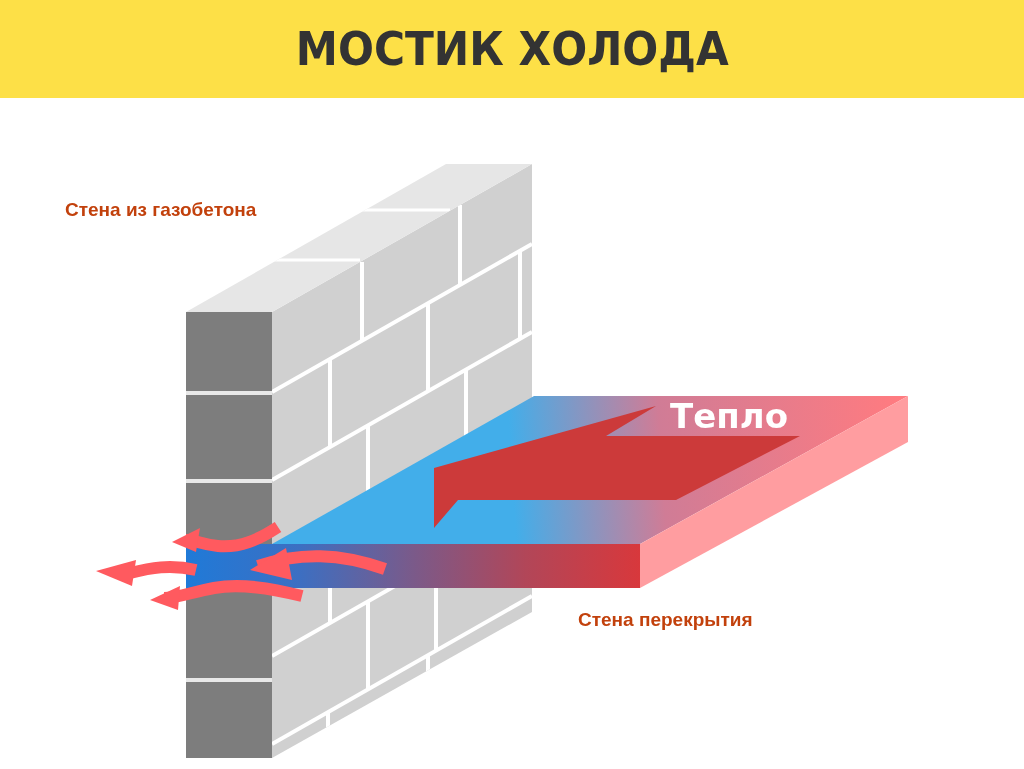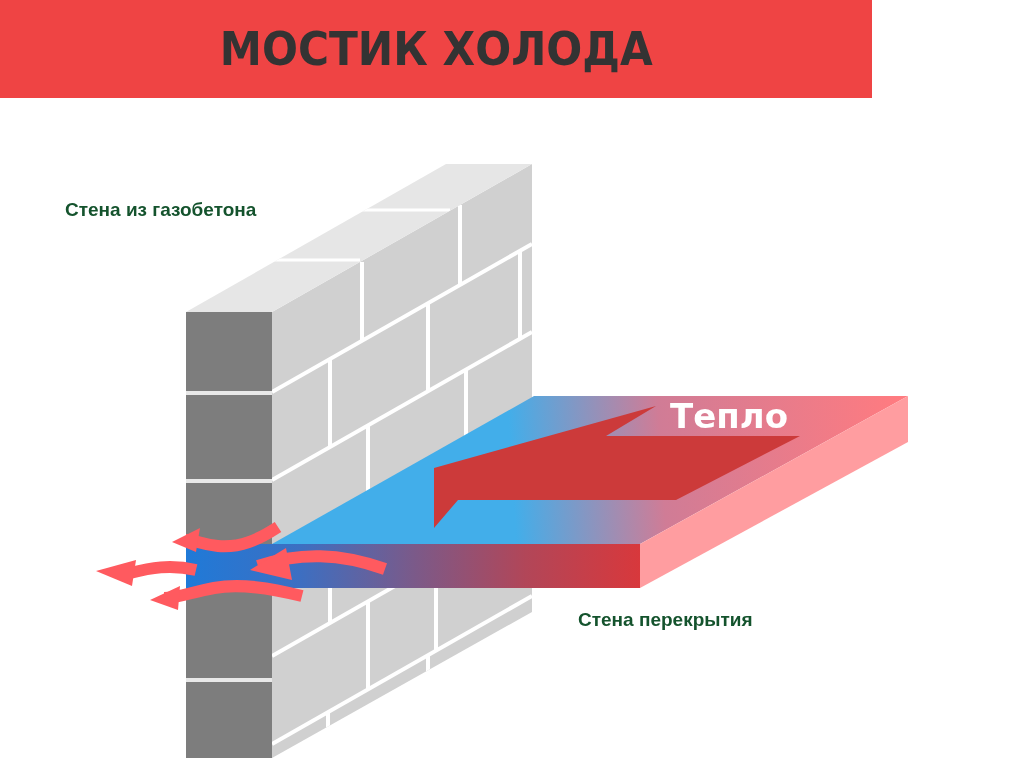--- a/index.html
+++ b/index.html
@@ -1,19 +1,19 @@
 <!DOCTYPE html>
 <html><head>
   <meta charset="utf-8">
   <style>
     html, body { margin: 0; padding: 0; }
     body { width: 1024px; height: 769px; background: #ffffff; position: relative; overflow: hidden; font-family: "Liberation Sans", sans-serif; }
-    .banner { position: absolute; left: 0; top: 0; width: 872px; height: 98px; background: #ef4444; display: flex; align-items: center; justify-content: center; }
+    .banner { position: absolute; left: 0; top: 0; width: 1024px; height: 98px; background: #fde047; display: flex; align-items: center; justify-content: center; }
     .banner-title { font-family: "DejaVu Sans", sans-serif; font-weight: bold; font-size: 46px; color: #333333; letter-spacing: 0px; transform: scaleX(0.92); }
-    .label { position: absolute; font-family: "Liberation Sans", sans-serif; font-weight: bold; font-size: 19px; color: #14532d; white-space: nowrap; }
+    .label { position: absolute; font-family: "Liberation Sans", sans-serif; font-weight: bold; font-size: 19px; color: #c2410c; white-space: nowrap; }
     .label-wall { left: 65px; top: 199px; }
     .label-slab { left: 578px; top: 609px; }
     svg.art { position: absolute; left: 0; top: 0; }
     .heat-label { font-family: "DejaVu Sans", sans-serif; font-weight: bold; font-size: 34px; fill: #ffffff; }
   </style>
 </head>
 <body>
 
 <div class="banner">
   <span class="banner-title">МОСТИК ХОЛОДА</span>

